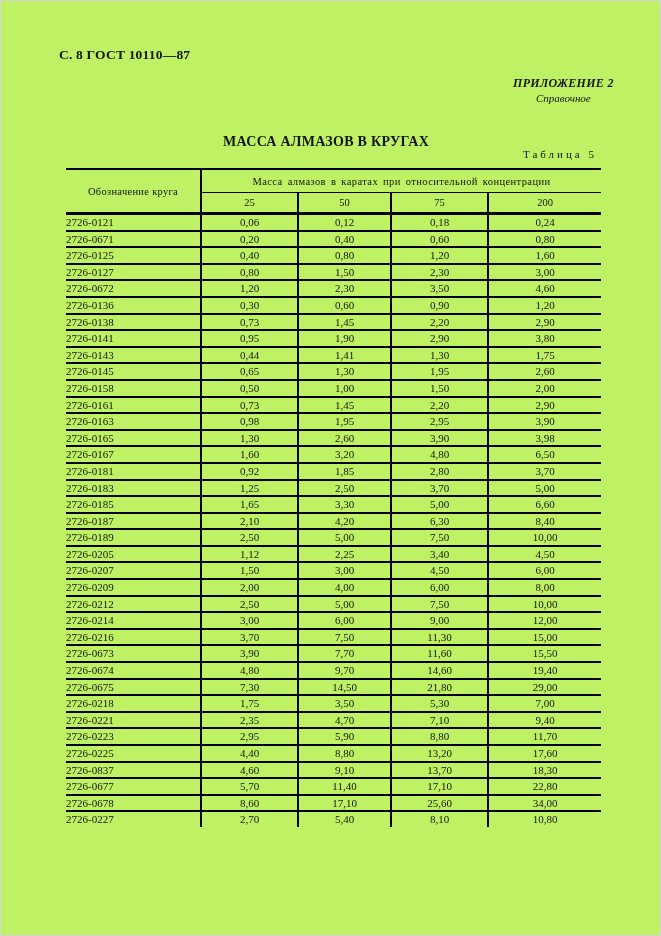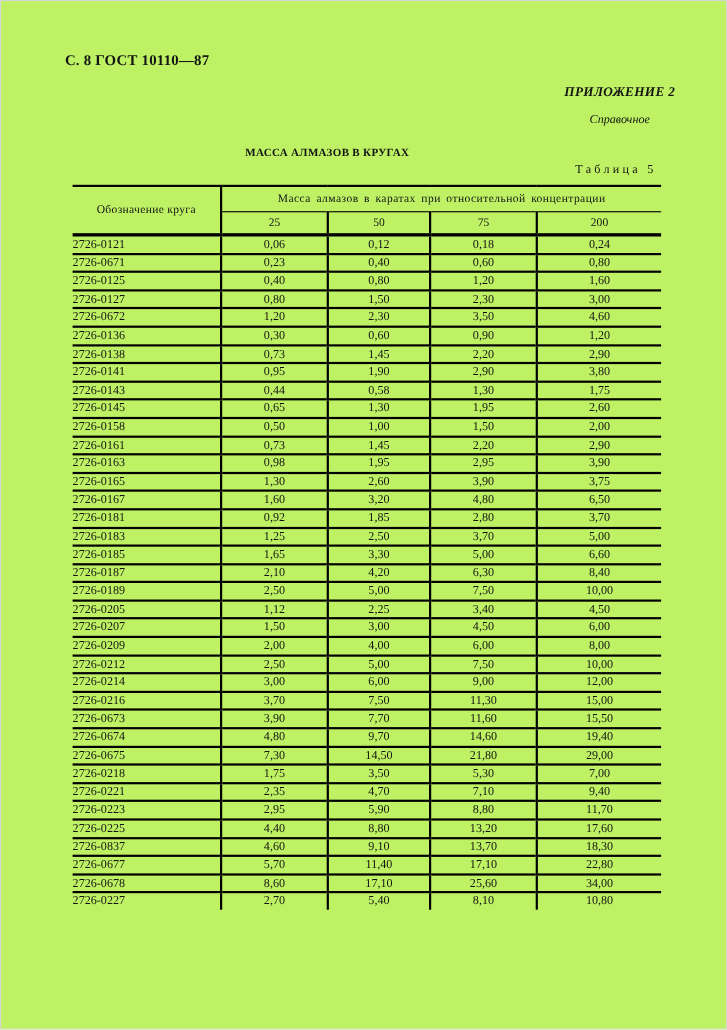--- a/index.html
+++ b/index.html
@@ -36,28 +36,28 @@
   .annex-title {
     font-size: 12px;
     font-weight: bold;
     font-style: italic;
     letter-spacing: 0.3px;
     white-space: nowrap;
   }
   .annex-subtitle {
     font-size: 11px;
     font-style: italic;
-    margin-top: 12px;
+    margin-top: 1px;
     white-space: nowrap;
   }
   .doc-title {
     position: absolute;
     left: 222px;
     top: 133px;
-    font-size: 10px;
+    font-size: 14px;
     font-weight: bold;
     letter-spacing: 0.3px;
     white-space: nowrap;
   }
   .table-caption {
     position: absolute;
     top: 147px;
     right: 63px;
     font-size: 11px;
     letter-spacing: 3px;
@@ -158,21 +158,21 @@
     <tbody>
         <tr>
           <td>2726-0121</td>
           <td>0,06</td>
           <td>0,12</td>
           <td>0,18</td>
           <td>0,24</td>
         </tr>
         <tr>
           <td>2726-0671</td>
-          <td>0,23</td>
+          <td>0,20</td>
           <td>0,40</td>
           <td>0,60</td>
           <td>0,80</td>
         </tr>
         <tr>
           <td>2726-0125</td>
           <td>0,40</td>
           <td>0,80</td>
           <td>1,20</td>
           <td>1,60</td>
@@ -208,21 +208,21 @@
         <tr>
           <td>2726-0141</td>
           <td>0,95</td>
           <td>1,90</td>
           <td>2,90</td>
           <td>3,80</td>
         </tr>
         <tr>
           <td>2726-0143</td>
           <td>0,44</td>
-          <td>0,58</td>
+          <td>1,41</td>
           <td>1,30</td>
           <td>1,75</td>
         </tr>
         <tr>
           <td>2726-0145</td>
           <td>0,65</td>
           <td>1,30</td>
           <td>1,95</td>
           <td>2,60</td>
         </tr>
@@ -245,21 +245,21 @@
           <td>0,98</td>
           <td>1,95</td>
           <td>2,95</td>
           <td>3,90</td>
         </tr>
         <tr>
           <td>2726-0165</td>
           <td>1,30</td>
           <td>2,60</td>
           <td>3,90</td>
-          <td>3,75</td>
+          <td>3,98</td>
         </tr>
         <tr>
           <td>2726-0167</td>
           <td>1,60</td>
           <td>3,20</td>
           <td>4,80</td>
           <td>6,50</td>
         </tr>
         <tr>
           <td>2726-0181</td>

